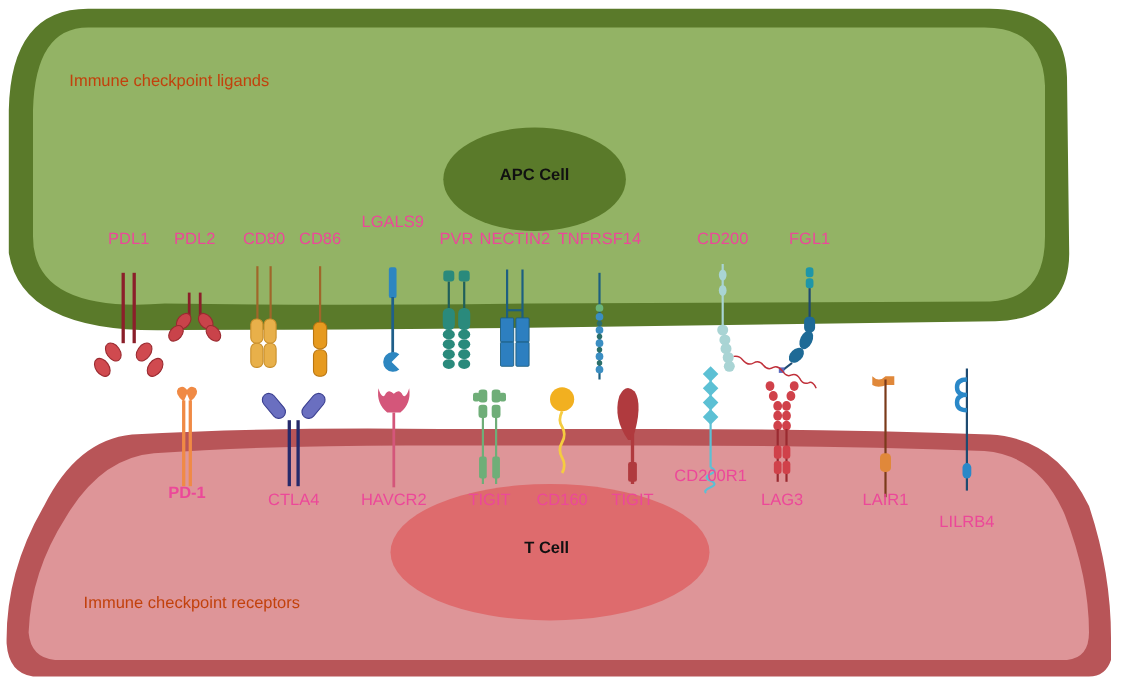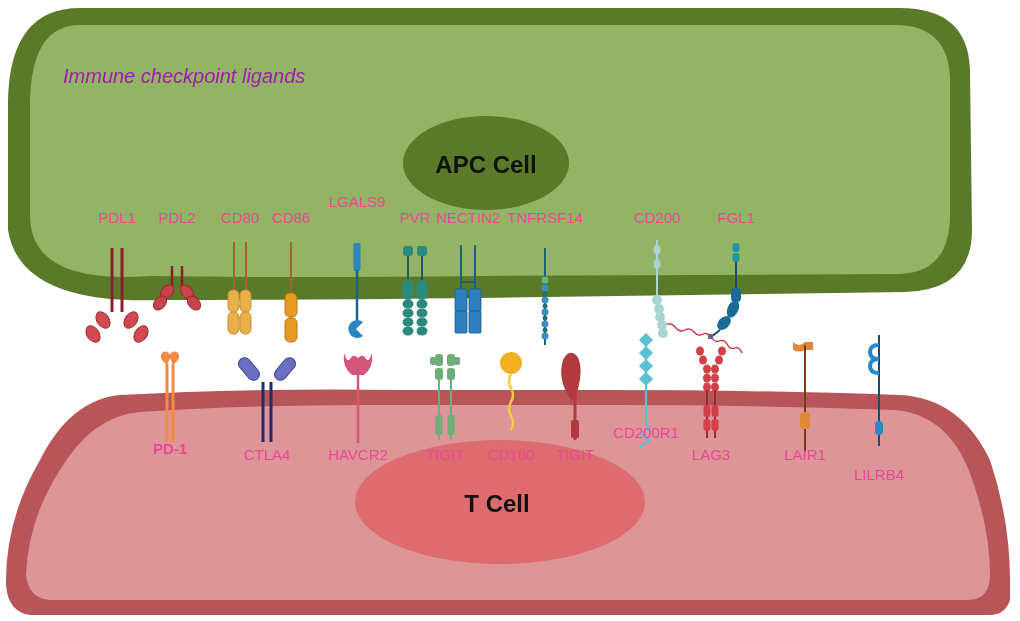--- a/index.html
+++ b/index.html
@@ -1,20 +1,20 @@
 <!DOCTYPE html>
 <html><head>
 <meta charset="utf-8">
 <style>
   html, body { margin:0; padding:0; background:#ffffff; }
   body { width:1020px; height:621px; overflow:hidden; position:relative; font-family:"Liberation Sans", sans-serif; }
   #stage { position:absolute; left:0; top:0; width:1020px; height:621px; }
   .lbl { position:absolute; font-family:"Liberation Sans", sans-serif; font-size:15px; color:#ec4899; white-space:nowrap; transform:translateX(-50%); }
-  .region-title { position:absolute; font-family:"Liberation Sans", sans-serif; font-size:20px; color:#a21caf; white-space:nowrap;font-style:italic; }
-  .nucleus-title { position:absolute; font-family:"Liberation Sans", sans-serif; font-weight:bold; font-size:24px; color:#111; white-space:nowrap; transform:translateX(-50%); }
+  .region-title { position:absolute; font-family:"Liberation Sans", sans-serif; font-size:15px; color:#c2410c; white-space:nowrap; }
+  .nucleus-title { position:absolute; font-family:"Liberation Sans", sans-serif; font-weight:bold; font-size:15px; color:#111; white-space:nowrap; transform:translateX(-50%); }
 </style>
 </head>
 <body>
 
 <div id="stage">
   <svg id="svg" width="1020" height="621" viewBox="0 0 1020 621" xmlns="http://www.w3.org/2000/svg">
 
     <g>
       <path id="apc-mem" d="M 80 8 L 900 8 Q 968 8 970 70 L 972 230 Q 972 290 905 292 L 480 298 Q 300 300 160 300 Q 20 305 8 230 L 8 100 Q 10 8 80 8 Z" fill="#5a7a2a"></path>
       <path id="apc-cyto" d="M 80 25 L 895 25 Q 948 25 950 78 L 950 215 Q 950 272 900 274 L 480 276 Q 300 278 150 276 Q 30 285 30 215 L 30 100 Q 32 25 80 25 Z" fill="#93b365"></path>
@@ -192,20 +192,21 @@
         <g>
           <line x1="879" y1="335" x2="879" y2="446" stroke="#1e4a70" stroke-width="2"></line>
           <path d="M 879 345 q -9 0 -9 7 q 0 7 9 7 M 879 359 q -9 0 -9 7 q 0 7 9 7" fill="none" stroke="#2a88c8" stroke-width="4"></path>
           <rect x="875" y="421" width="8" height="14" rx="4" fill="#2a88c8"></rect>
         </g>
       </g>
   </svg>
 
   <div class="region-title" style="left:63px; top:65px;">Immune checkpoint ligands</div>
   <div class="nucleus-title" style="left:486px; top:151px;">APC Cell</div>
+  <div class="region-title" style="left:76px; top:540px;">Immune checkpoint receptors</div>
   <div class="nucleus-title" style="left:497px; top:490px;">T Cell</div>
 
   <div id="ligand-labels">
       <div class="lbl" style="left: 117px; top: 209px;">PDL1</div>
       <div class="lbl" style="left: 177px; top: 209px;">PDL2</div>
       <div class="lbl" style="left: 240px; top: 209px;">CD80</div>
       <div class="lbl" style="left: 291px; top: 209px;">CD86</div>
       <div class="lbl" style="left: 357px; top: 193px;">LGALS9</div>
       <div class="lbl" style="left: 415px; top: 209px;">PVR</div>
       <div class="lbl" style="left: 468px; top: 209px;">NECTIN2</div>

